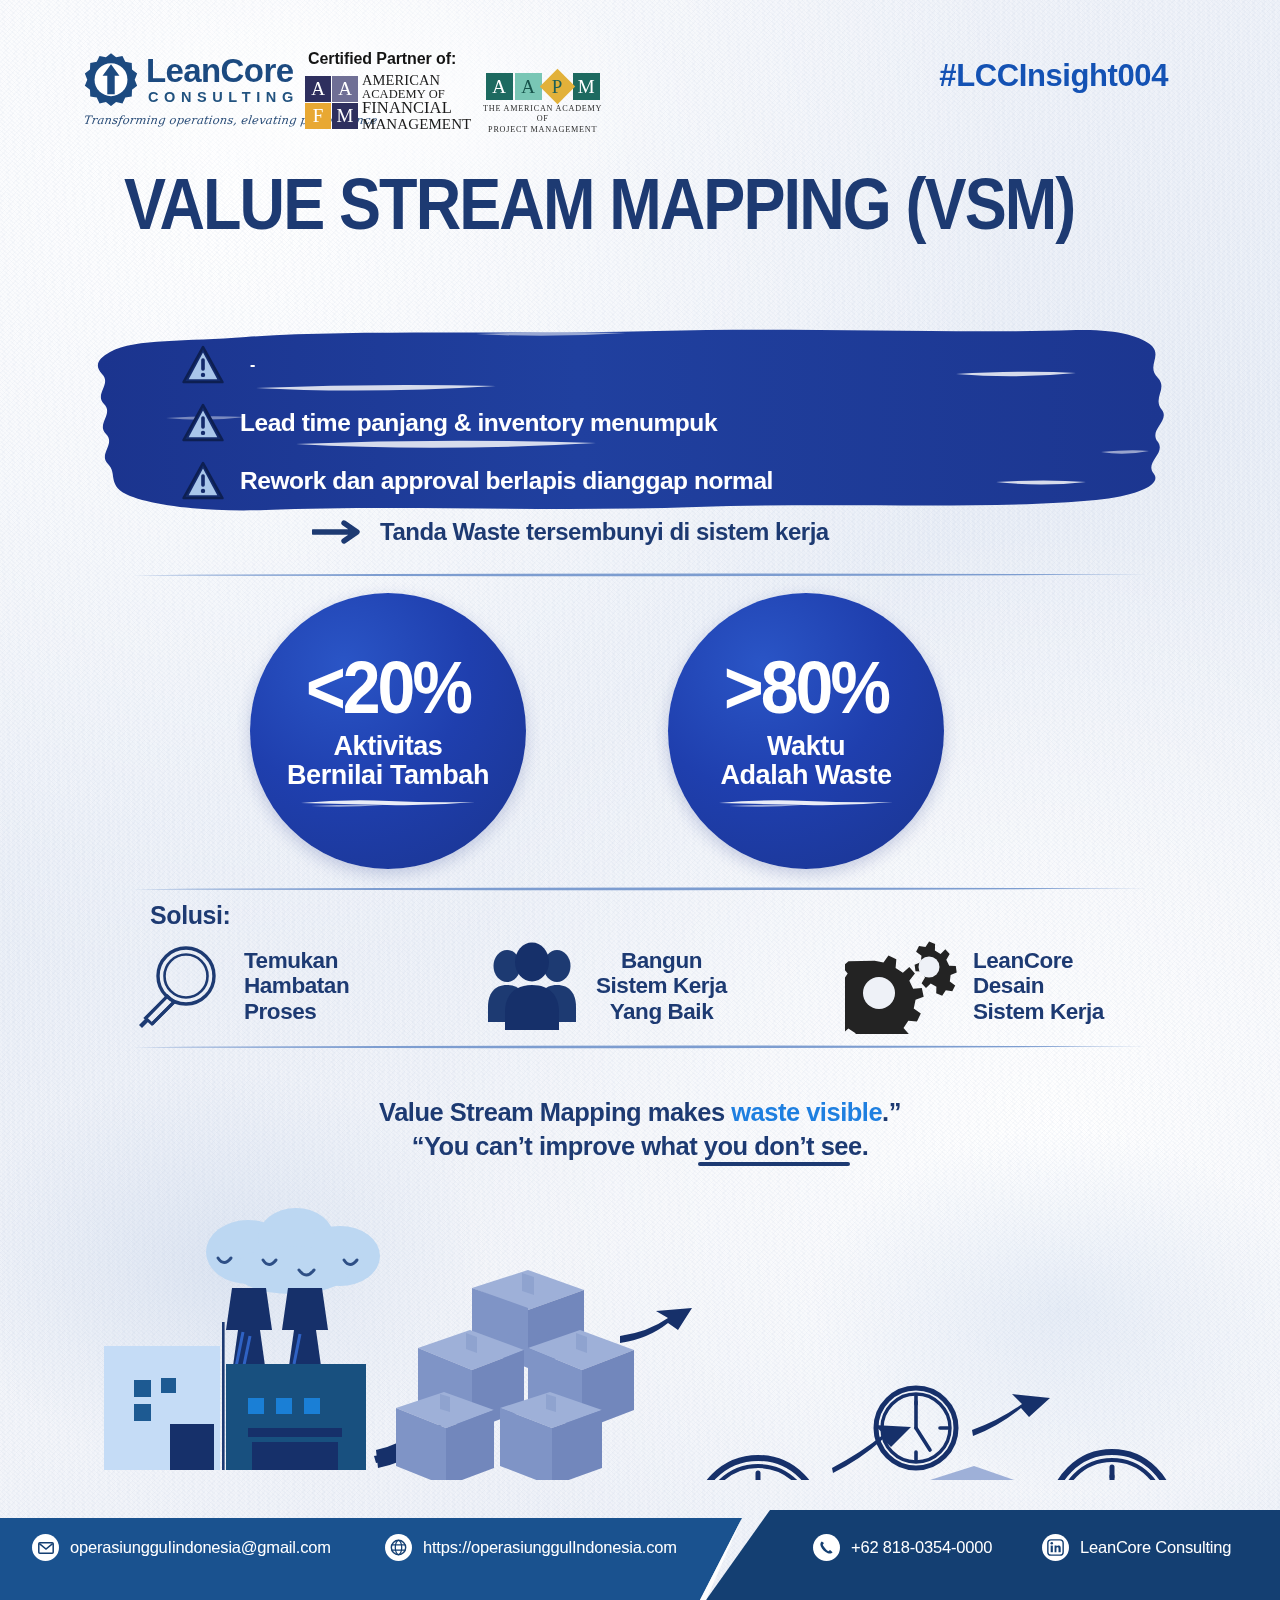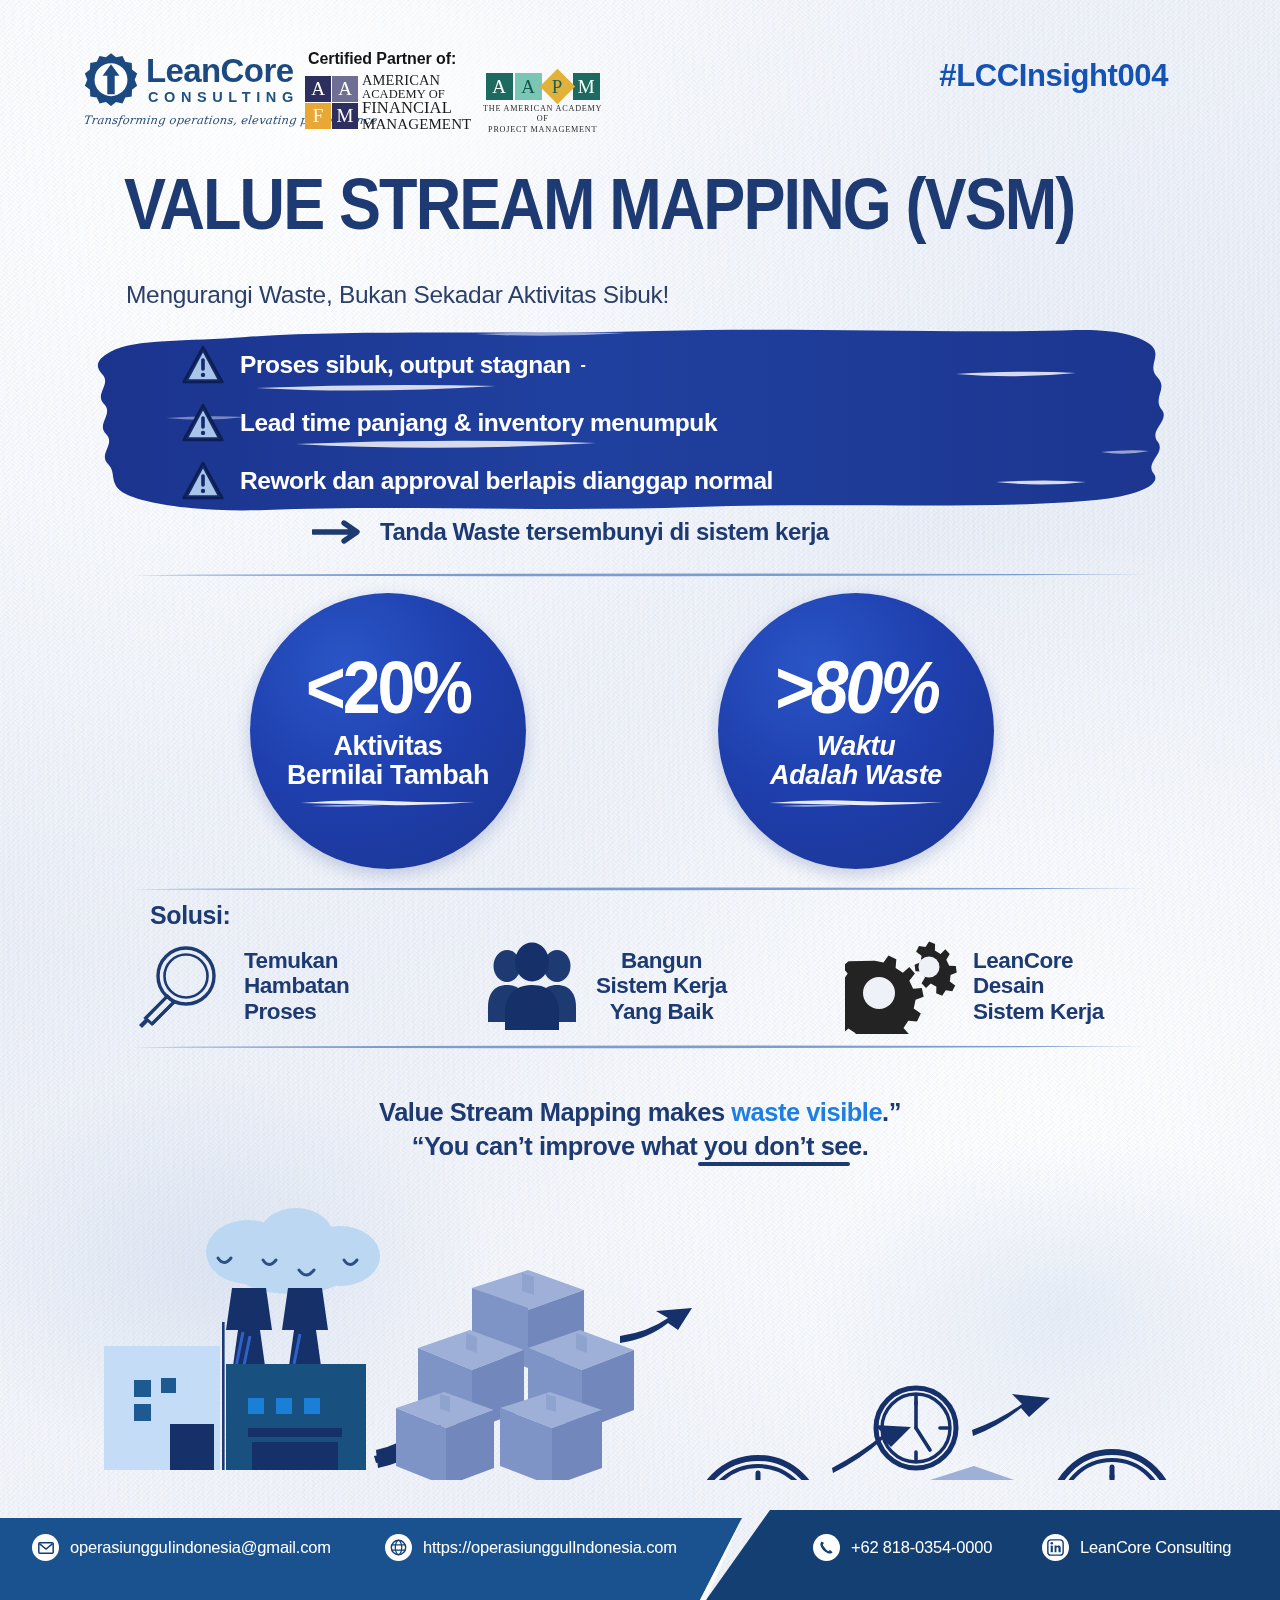--- a/index.html
+++ b/index.html
@@ -132,21 +132,21 @@
   #div-3 { top: 1044px; }
 
   
   .stat {
     position: absolute; width: 276px; height: 276px; border-radius: 50%;
     background: radial-gradient(circle at 34% 26%, #2a55c6 0%, #1f3fae 46%, #1a348f 100%);
     display: flex; flex-direction: column; align-items: center; justify-content: center;
     box-shadow: 0 5px 16px rgba(26,52,143,.22);
   }
   #stat-1 { left: 250px; top: 593px; }
-  #stat-2 { left: 718px; top: 593px; font-style: italic; }
+  #stat-2 { left: 668px; top: 593px; }
   .stat-value {
     font-size: 68px; font-weight: 700; color: #fff; line-height: .96;
     letter-spacing: -3px; transform: scaleY(1.08);
   }
   .stat-label {
     margin-top: 12px; font-size: 27px; font-weight: 700; color: #fff;
     text-align: center; line-height: 1.08; letter-spacing: -.4px;
   }
   .stat-brush { margin-top: 8px; width: 178px; height: 9px; }
 
@@ -255,21 +255,20 @@
           </div>
         </div>
 
       </div>
     </div>
 
     <div id="hashtag">#LCCInsight004</div>
   </div>
 
   <div id="title">VALUE STREAM MAPPING (VSM)</div>
-  <div id="subtitle">Mengurangi Waste, Bukan Sekadar Aktivitas Sibuk!</div>
 
   <div id="banner-wrap">
     <svg id="banner-svg" viewBox="0 0 1080 190" preserveAspectRatio="none">
       <defs>
         <linearGradient id="bg1" x1="0" y1="0" x2="1" y2="0">
           <stop offset="0" stop-color="#1b348e"></stop>
           <stop offset=".45" stop-color="#20409f"></stop>
           <stop offset="1" stop-color="#1c3690"></stop>
         </linearGradient>
       </defs>
@@ -292,21 +291,20 @@
     </svg>
 
     <div id="banner-items">
       <div class="banner-row">
         <svg class="warn-icon" viewBox="0 0 44 42">
           <path d="M22 2 L42.5 39 H1.5 Z" fill="#132a6b" stroke="#0d1f52" stroke-width="2.4" stroke-linejoin="round"></path>
           <path d="M22 8 L37 36 H7 Z" fill="#a9c6ea"></path>
           <rect x="20.1" y="14" width="3.8" height="13" rx="1.8" fill="#132a6b"></rect>
           <circle cx="22" cy="31.4" r="2.3" fill="#132a6b"></circle>
         </svg>
-        <span class="banner-text">Proses sibuk, output stagnan</span>
         <span class="banner-dash">-</span>
       </div>
       <div class="banner-row">
         <svg class="warn-icon" viewBox="0 0 44 42">
           <path d="M22 2 L42.5 39 H1.5 Z" fill="#132a6b" stroke="#0d1f52" stroke-width="2.4" stroke-linejoin="round"></path>
           <path d="M22 8 L37 36 H7 Z" fill="#a9c6ea"></path>
           <rect x="20.1" y="14" width="3.8" height="13" rx="1.8" fill="#132a6b"></rect>
           <circle cx="22" cy="31.4" r="2.3" fill="#132a6b"></circle>
         </svg>
         <span class="banner-text">Lead time panjang &amp; inventory menumpuk</span>

